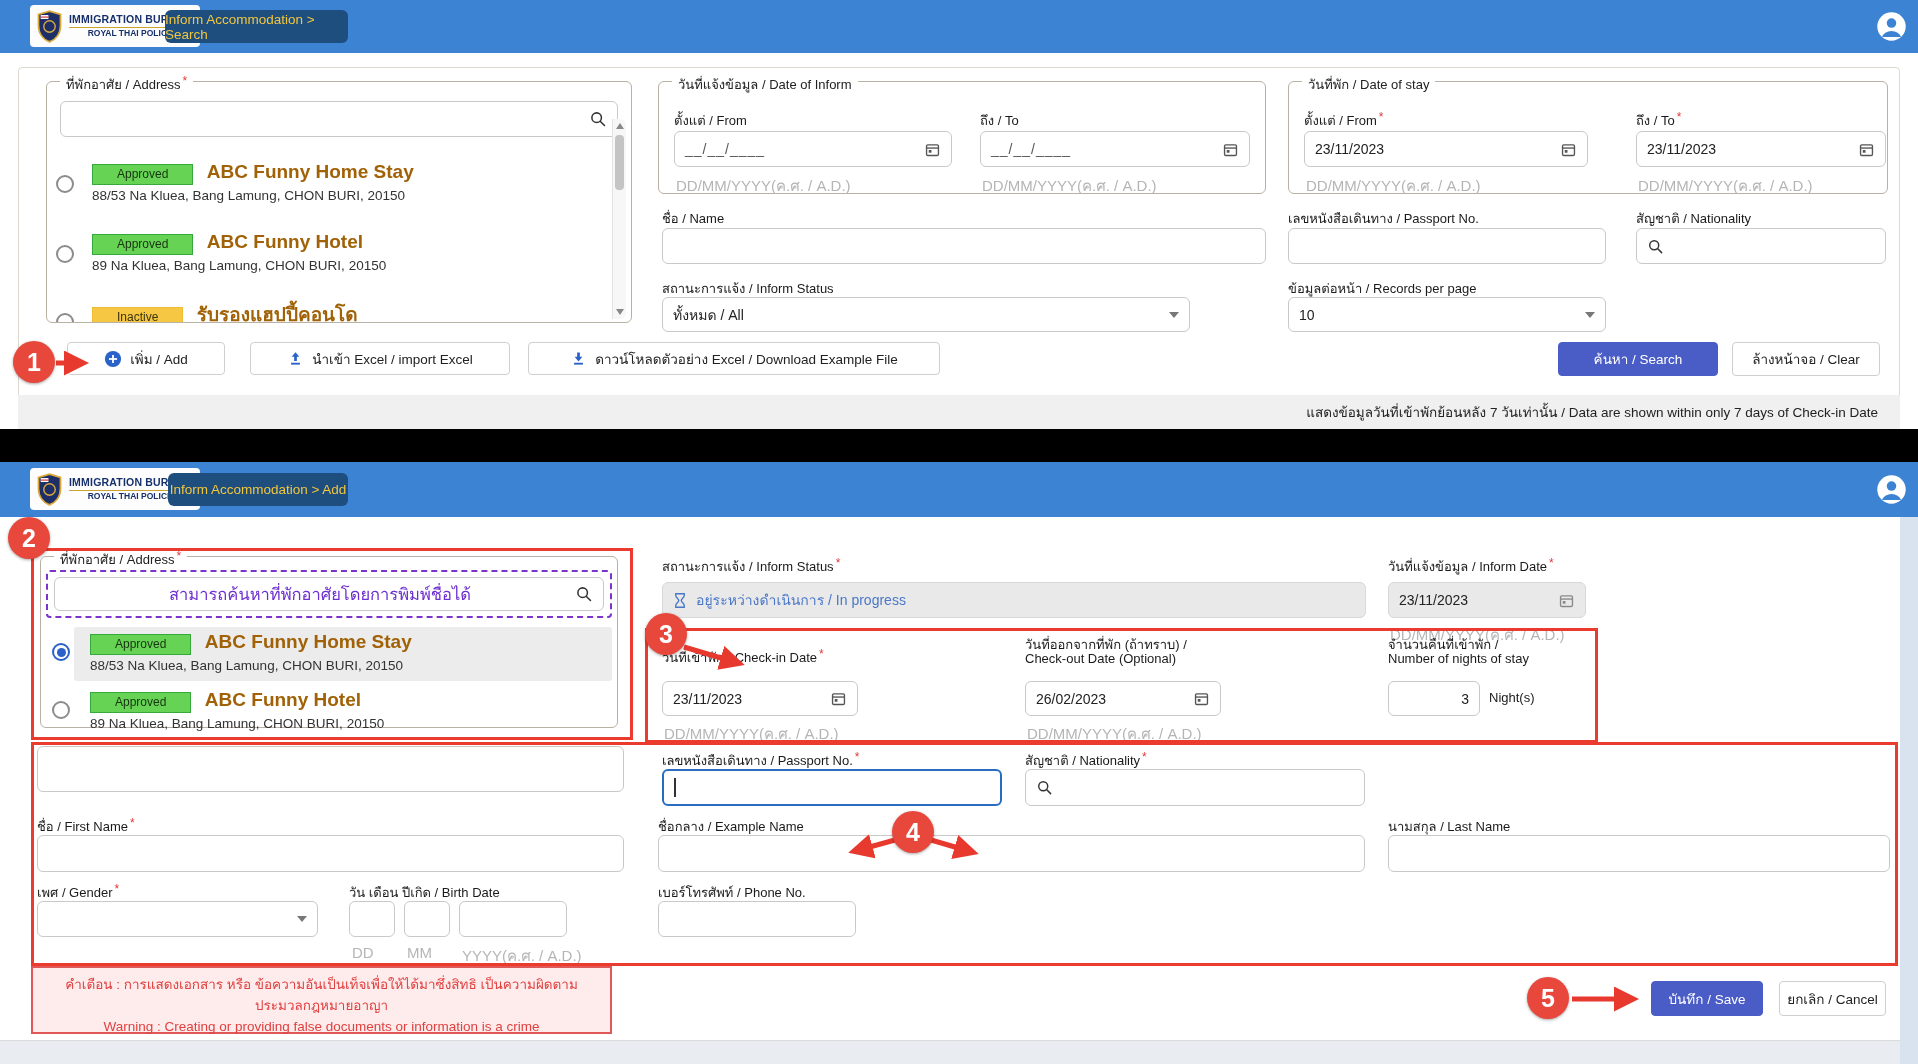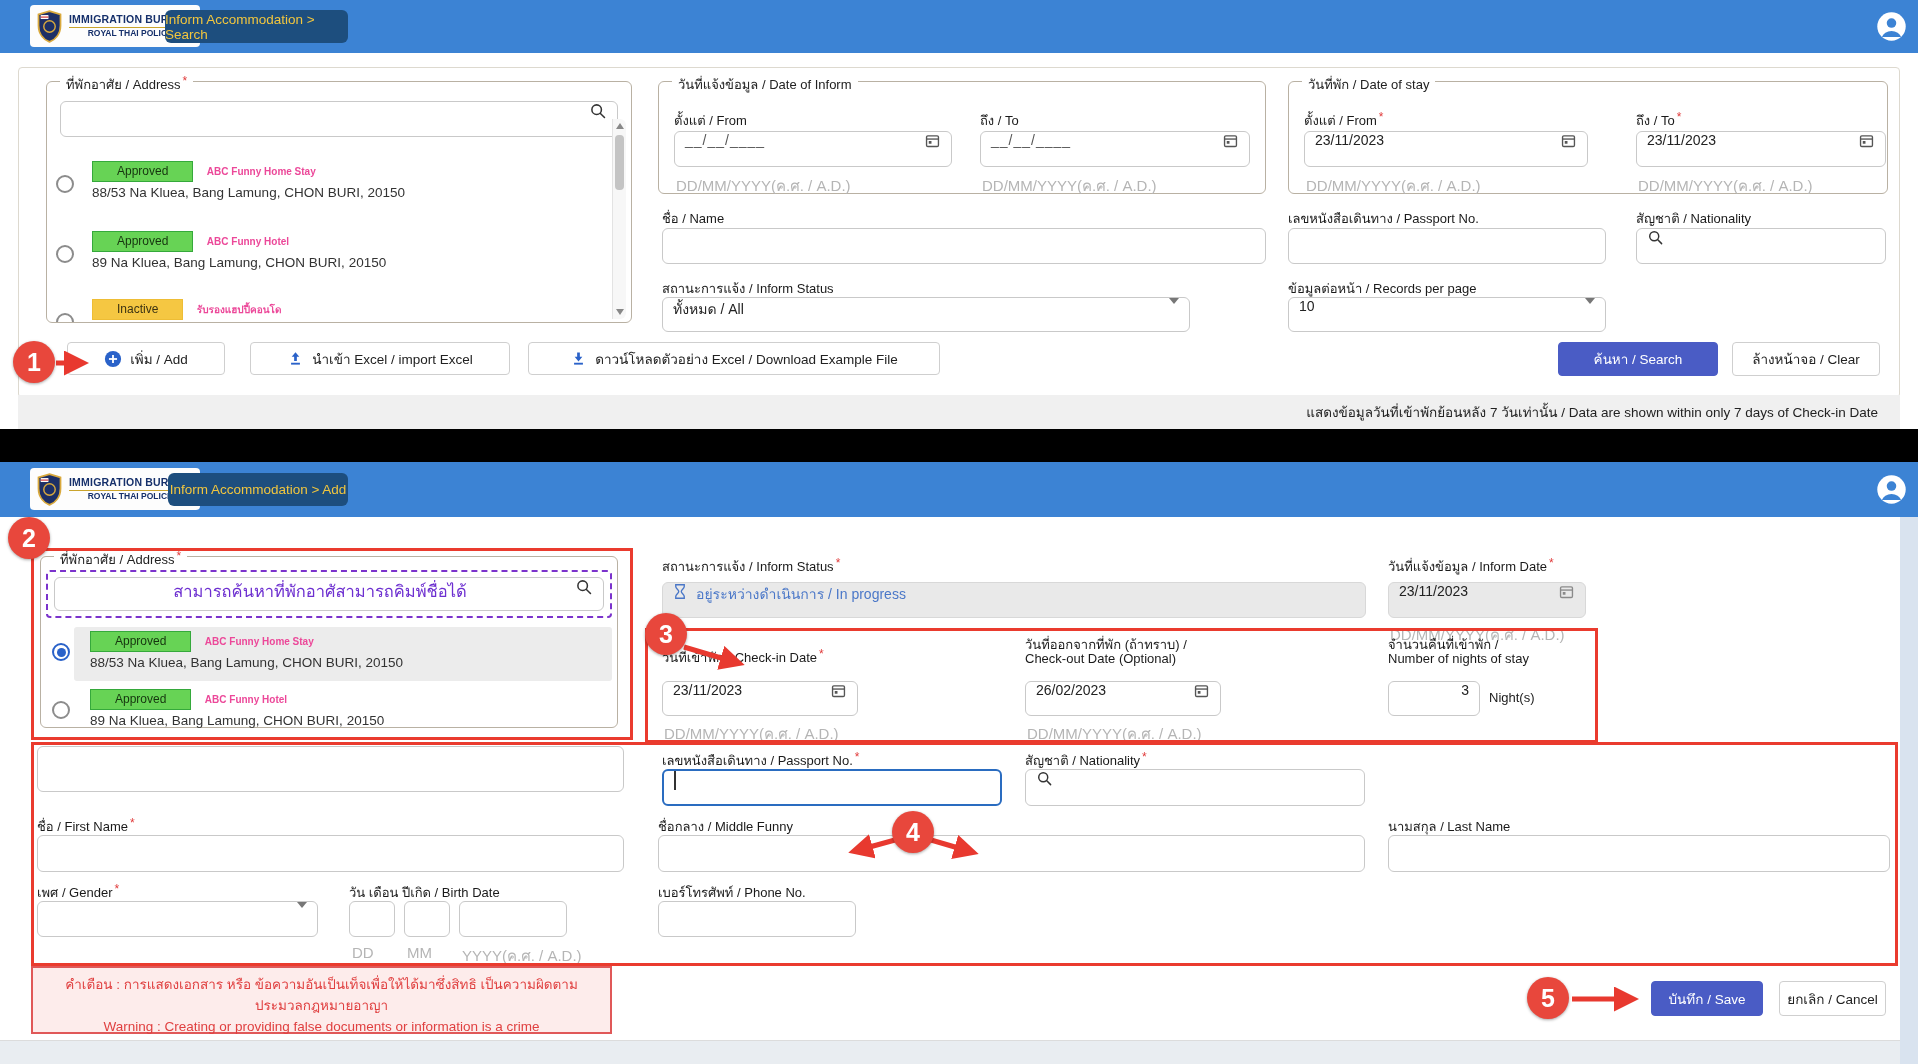--- a/index.html
+++ b/index.html
@@ -11,31 +11,31 @@
   .brand{background:#fdfdfd;border-radius:4px;display:flex;align-items:center;gap:6px;padding:3px 9px 3px 6px}
   .brand .t1{font-size:10.5px;font-weight:bold;color:#16306b;letter-spacing:.2px;line-height:1.25}
   .brand .t2{font-size:8.5px;font-weight:bold;color:#16306b;border-top:1px solid #caa42c;text-align:center;line-height:1.3}
   .chip{background:#1d4e7e;border-radius:6px;color:#f2c63e;font-size:13.5px;display:flex;align-items:center;justify-content:center}
   
   .card{background:#fff;border:1px solid #ddd9cf;border-radius:4px}
   .fs{border:1px solid #b9b1a3;border-radius:6px;background:#fff}
   .legend{position:absolute;background:#fff;padding:0 6px;font-size:13px;color:#222;white-space:nowrap;z-index:3}
   .lbl{font-size:13px;color:#1a1a1a;white-space:nowrap}
   .req{color:#e03a3a;margin-left:2px;font-size:12px;vertical-align:top}
-  .inp{border:1px solid #c9c9c9;border-radius:6px;background:#fff;display:flex;
+  .inp{border:1px solid #c9c9c9;border-radius:6px;background:#fff;display:flex;align-items:center;
        padding:0 10px;font-size:14px;color:#222;box-sizing:border-box}
   .inp.dis{background:#e9e9e9;border-color:#d8d8d8}
   .inp .grow{flex:1}
   .hint{font-size:15px;color:#b5b5b5;white-space:nowrap}
   .ph{color:#555;letter-spacing:1px}
   
   .badge{font-size:12px;font-weight:normal;padding:1px 24px;border-radius:0;display:inline-block;line-height:1.45}
   .badge.ok{background:#67d355;border:1px solid #35a93b;color:#16340f}
   .badge.inactive{background:#f5c742;border:1px solid #eebd35;color:#3c3313}
-  .iname{font-size:10px;font-weight:bold;color:#ec4899;margin-left:9px;white-space:nowrap}
+  .iname{font-size:19px;font-weight:bold;color:#a16207;margin-left:9px;white-space:nowrap}
   .iaddr{font-size:13.5px;color:#333;white-space:nowrap}
   .radio{display:inline-block;width:18px;height:18px;border:2px solid #8c8c8c;border-radius:50%;background:#fff;box-sizing:border-box}
   .radio.sel{border-color:#2a62c9;position:relative}
   .radio.sel::after{content:"";position:absolute;inset:2.5px;border-radius:50%;background:#2a62c9}
   
   .btn{display:flex;align-items:center;justify-content:center;gap:8px;border:1px solid #cfcfcf;border-radius:4px;
        background:#fff;font-size:13.5px;color:#222;box-sizing:border-box;cursor:pointer;white-space:nowrap}
   .btn.primary{background:#4a5cc5;border-color:#4a5cc5;color:#fff}
   .caret{width:0;height:0;border-left:5px solid transparent;border-right:5px solid transparent;border-top:6px solid #777}
   
@@ -288,21 +288,21 @@
   </div>
 
   
   
   <div class="abs fs" style="left:40px;top:556px;width:578px;height:172px"></div>
   <div class="legend abs" style="left:54px;top:549px">
     <span>ที่พักอาศัย / Address</span><span class="req">*</span>
   </div>
   <div class="abs purple-dash" style="left:46px;top:570px;width:566px;height:48px;z-index:4"></div>
   <div class="abs inp" style="left:54px;top:577px;width:550px;height:34px;z-index:5">
-    <span class="grow purple-text">สามารถค้นหาที่พักอาศัสามารถคิมพ์ชื่อได้</span>
+    <span class="grow purple-text">สามารถค้นหาที่พักอาศัยโดยการพิมพ์ชื่อได้</span>
     <span>
       <svg viewBox="0 0 20 20" width="18" height="18">
           <circle cx="8.5" cy="8.5" r="5.3" fill="none" stroke="#333" stroke-width="1.7"></circle>
           <line x1="12.7" y1="12.7" x2="17.2" y2="17.2" stroke="#333" stroke-width="1.7" stroke-linecap="round"></line>
         </svg>
     </span>
   </div>
   
   <div class="abs" style="left:74px;top:627px;width:538px;height:54px;background:#ececec;border-radius:3px"></div>
   <span class="radio sel abs" style="left:52px;top:643px;z-index:6"></span>
@@ -405,21 +405,21 @@
   </div>
 
   
   <div class="abs inp" style="left:37px;top:746px;width:587px;height:46px"></div>
 
   
   <div class="abs lbl" style="left:37px;top:816px">
     <span>ชื่อ / First Name</span><span class="req">*</span>
   </div>
   <div class="abs inp" style="left:37px;top:835px;width:587px;height:37px"></div>
-  <div class="abs lbl" style="left:658px;top:816px">ชื่อกลาง / Middle Funny</div>
+  <div class="abs lbl" style="left:658px;top:816px">ชื่อกลาง / Example Name</div>
   <div class="abs inp" style="left:658px;top:835px;width:707px;height:37px"></div>
   <div class="abs lbl" style="left:1388px;top:816px">นามสกุล / Last Name</div>
   <div class="abs inp" style="left:1388px;top:835px;width:502px;height:37px"></div>
 
   
   <div class="abs lbl" style="left:37px;top:882px">
     <span>เพศ / Gender</span><span class="req">*</span>
   </div>
   <div class="abs inp" style="left:37px;top:901px;width:281px;height:36px">
     <span class="grow"></span>

